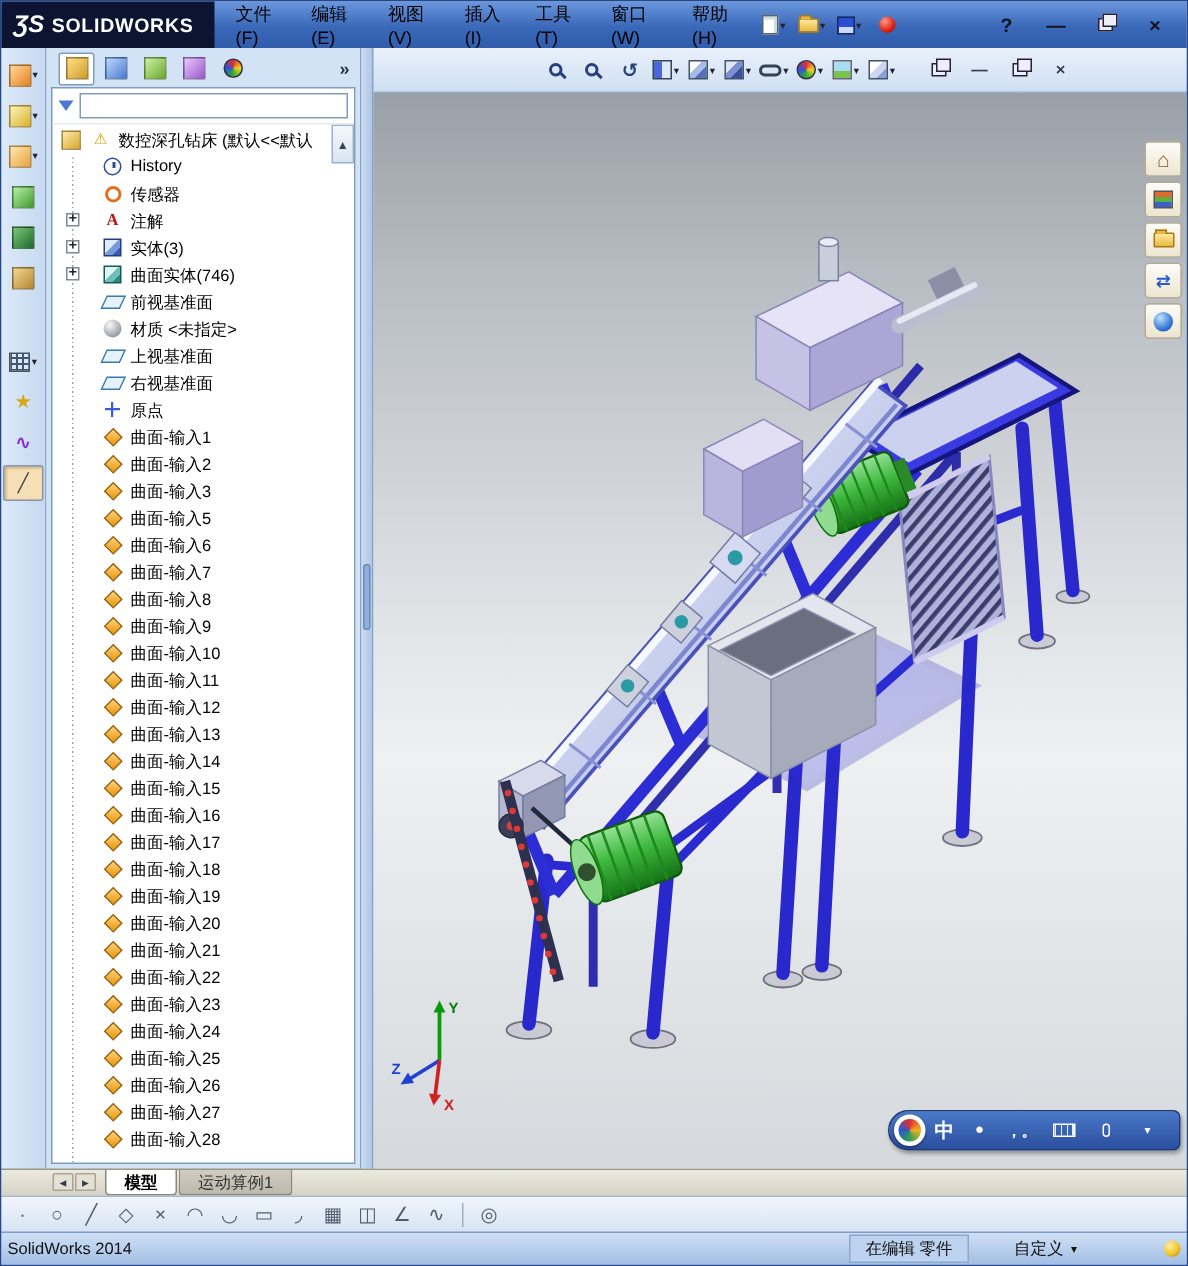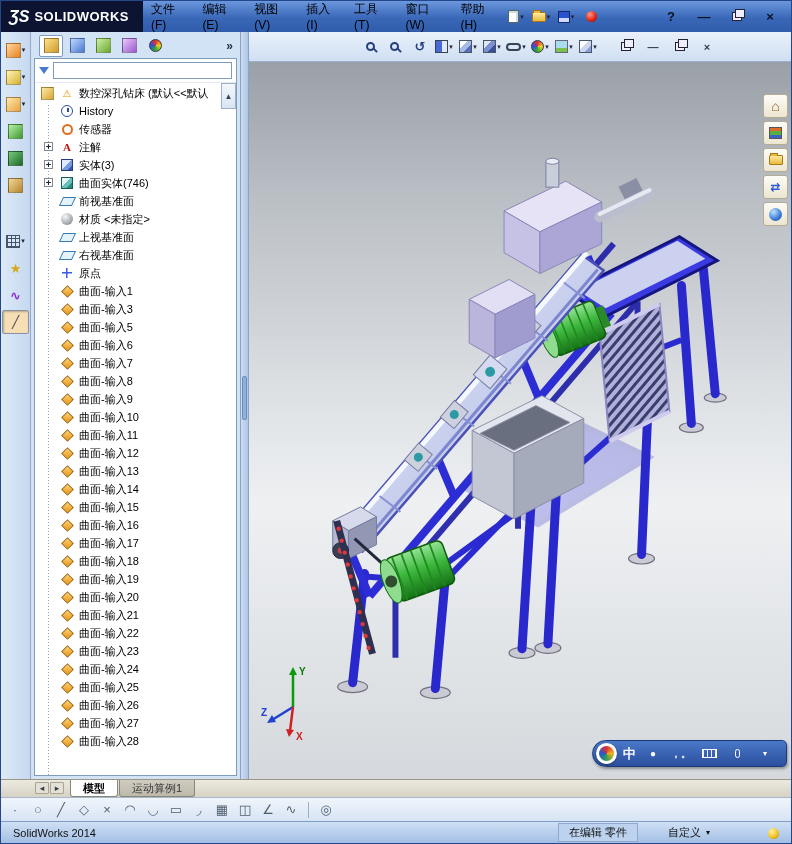--- a/index.html
+++ b/index.html
@@ -5,21 +5,21 @@
 *{margin:0;padding:0;box-sizing:border-box}
 html,body{width:792px;height:844px;overflow:hidden}
 body{font-family:"Liberation Sans","DejaVu Sans",sans-serif;font-size:12px;background:#c8c8c8}
 .window{width:792px;height:844px;display:flex;flex-direction:column;border:1px solid #24478c;background:#cfe0f3}
 
 
 .titlebar{flex:0 0 30px;background:linear-gradient(180deg,#6b97dd,#3a68b8 55%,#2f5cab);display:flex;align-items:center}
 .brand{height:100%;background:#0c1432;color:#fff;display:flex;align-items:center;padding:0 14px 0 8px;gap:5px}
 .brand .mark{font-style:italic;font-weight:bold;font-size:16px}
 .brand .name{font-weight:bold;font-size:13px;letter-spacing:.5px}
-.menubar{display:flex;height:100%;align-items:stretch;margin-left:0}
+.menubar{display:flex;height:100%;align-items:stretch;margin-left:6px}
 .menu-item{display:flex;align-items:center;padding:0 8px;color:#000;font-size:12px}
 .qat{display:flex;align-items:center;gap:3px;margin-left:auto}
 .winctl{display:flex;gap:11px;margin-left:58px;margin-right:10px;align-items:center}
 .wg{color:#0e1220;font-size:13px;font-weight:bold}
 .dg{color:#35404e;font-size:11px;font-weight:bold}
 
 
 .icon-btn{display:inline-flex;align-items:center;justify-content:center;height:22px;min-width:22px;border-radius:2px;border:1px solid transparent}
 .caret{font-size:7px;color:#223;margin-left:1px}
 .s{display:inline-block;vertical-align:middle}
@@ -75,21 +75,21 @@
 .fmp{width:210px;display:flex;flex-direction:column;background:#d3e3f6;border-right:1px solid #8aa3c4}
 .fm-tabs{height:26px;display:flex;align-items:center;padding:2px 4px 1px 8px;gap:2px;flex:0 0 26px}
 .fm-tabs .icon-btn{width:24px;height:22px}
 .fm-tabs .icon-btn.active{background:#fff;border-color:#7f9db9}
 .fm-over{margin-left:auto;color:#234;font-weight:bold;font-size:12px;padding:0 3px}
 .fm-body{flex:1;margin:0 3px 3px 3px;background:#fff;border:1px solid #7f9db9;display:flex;flex-direction:column;min-height:0}
 .fm-filter{display:flex;align-items:center;gap:4px;padding:2px 4px;flex:0 0 24px;border-bottom:1px solid #e4e9f2}
 .fm-filter input{flex:1;height:17px;border:1px solid #7f9db9;font-size:11px;padding:0 3px;font-family:inherit}
 .tree{flex:1;position:relative;overflow:hidden;padding-top:1px;font-size:11px}
 .treeline{position:absolute;left:13px;top:22px;bottom:0;width:1px;background:repeating-linear-gradient(180deg,#98a2b4 0 1px,transparent 1px 3px)}
-.trow{display:flex;align-items:center;height:18px;gap:4px;padding-left:24px;white-space:nowrap;position:relative}
+.trow{display:flex;align-items:center;height:18px;gap:4px;padding-left:32px;white-space:nowrap;position:relative}
 .trow.root{padding-left:4px}
 .trow .plus{position:absolute;left:9px;top:4px;width:9px;height:9px;border:1px solid #808890;background:#fff;font:bold 9px/7px "DejaVu Sans Mono",monospace;text-align:center;color:#223}
 .ticon{width:16px;display:inline-flex;justify-content:center;flex:0 0 16px}
 .tlabel{color:#000}
 .scrollup{position:absolute;top:0;right:0;width:15px;height:26px;background:linear-gradient(#f4f7fb,#d9e4f2);border:1px solid #9ab0cc;font-size:8px;color:#345;display:flex;align-items:center;justify-content:center}
 
 
 .split{width:8px;background:linear-gradient(90deg,#cddcf1,#aec6e6);border-right:1px solid #8aa3c4;position:relative}
 .split .grip{position:absolute;top:46%;left:1px;width:5px;height:44px;background:#8fb2dd;border:1px solid #6a8cb8;border-radius:2px}
 
@@ -116,21 +116,21 @@
 .dtab{padding:1px 12px 0;font-size:11px;border:1px solid #8a8678;border-top:none;background:linear-gradient(#cfccc0,#bdb9ab);color:#333;border-radius:0 0 3px 3px;display:flex;align-items:center}
 .dtab.active{background:#fff;font-weight:bold;color:#000}
 
 
 .sketchbar{flex:0 0 24px;background:linear-gradient(#f0f5fb,#d7e4f4);border-top:1px solid #a8b8cc;display:flex;align-items:center;padding-left:3px;gap:1px}
 .sketchbar .icon-btn{width:22px;height:20px}
 .sk{color:#4f5e6e;font-size:13px;font-weight:normal}
 .vsep{width:1px;height:16px;background:#9ab0c8;margin:0 5px}
 
 
-.statusbar{flex:0 0 22px;background:linear-gradient(#cfe0f5,#a3bfe4);border-top:1px solid #7e9cc4;display:flex;align-items:center;font-size:11px;color:#111;padding:0 12px}
+.statusbar{flex:0 0 22px;background:linear-gradient(#cfe0f5,#a3bfe4);border-top:1px solid #7e9cc4;display:flex;align-items:center;font-size:11px;color:#111;padding:0 4px}
 .sb-cell{border:1px solid #8fa8cc;background:#bcd2ee;padding:1px 10px;white-space:nowrap}
 .sb-edit{margin-left:auto}
 .sb-custom{display:flex;align-items:center;gap:5px;margin-left:30px}
 .sb-gap{width:58px}
 </style>
 </head>
 <body>
 
 <div class="window">
 
@@ -325,20 +325,26 @@
               <div class="trow">
                 <span class="ticon">
                   <i class="s diamond"></i>
                 </span>
                 <span class="tlabel">曲面-输入1</span>
               </div>
               <div class="trow">
                 <span class="ticon">
                   <i class="s diamond"></i>
                 </span>
+                <span class="tlabel">曲面-输入2</span>
+              </div>
+              <div class="trow">
+                <span class="ticon">
+                  <i class="s diamond"></i>
+                </span>
                 <span class="tlabel">曲面-输入3</span>
               </div>
               <div class="trow">
                 <span class="ticon">
                   <i class="s diamond"></i>
                 </span>
                 <span class="tlabel">曲面-输入5</span>
               </div>
               <div class="trow">
                 <span class="ticon">

